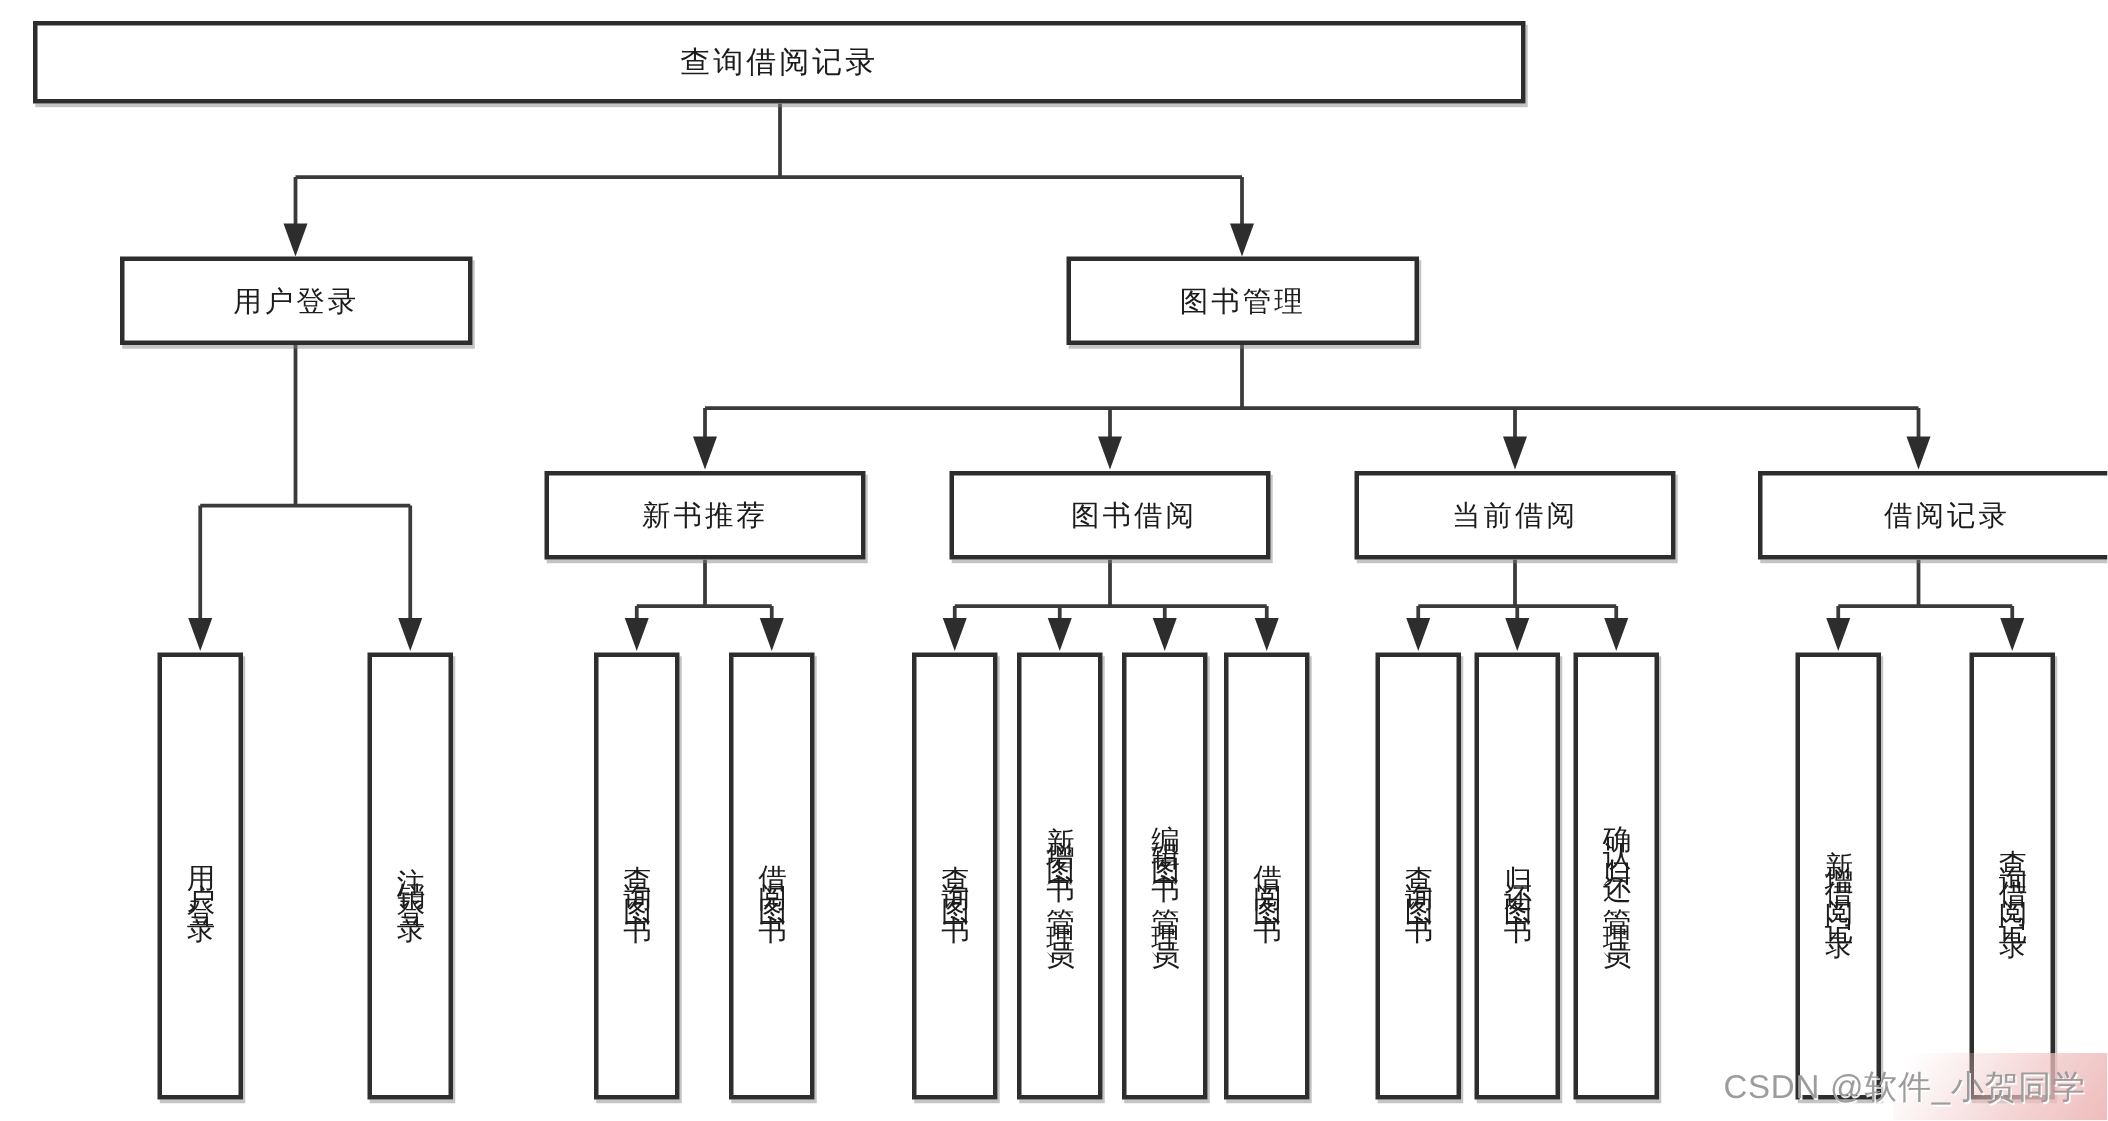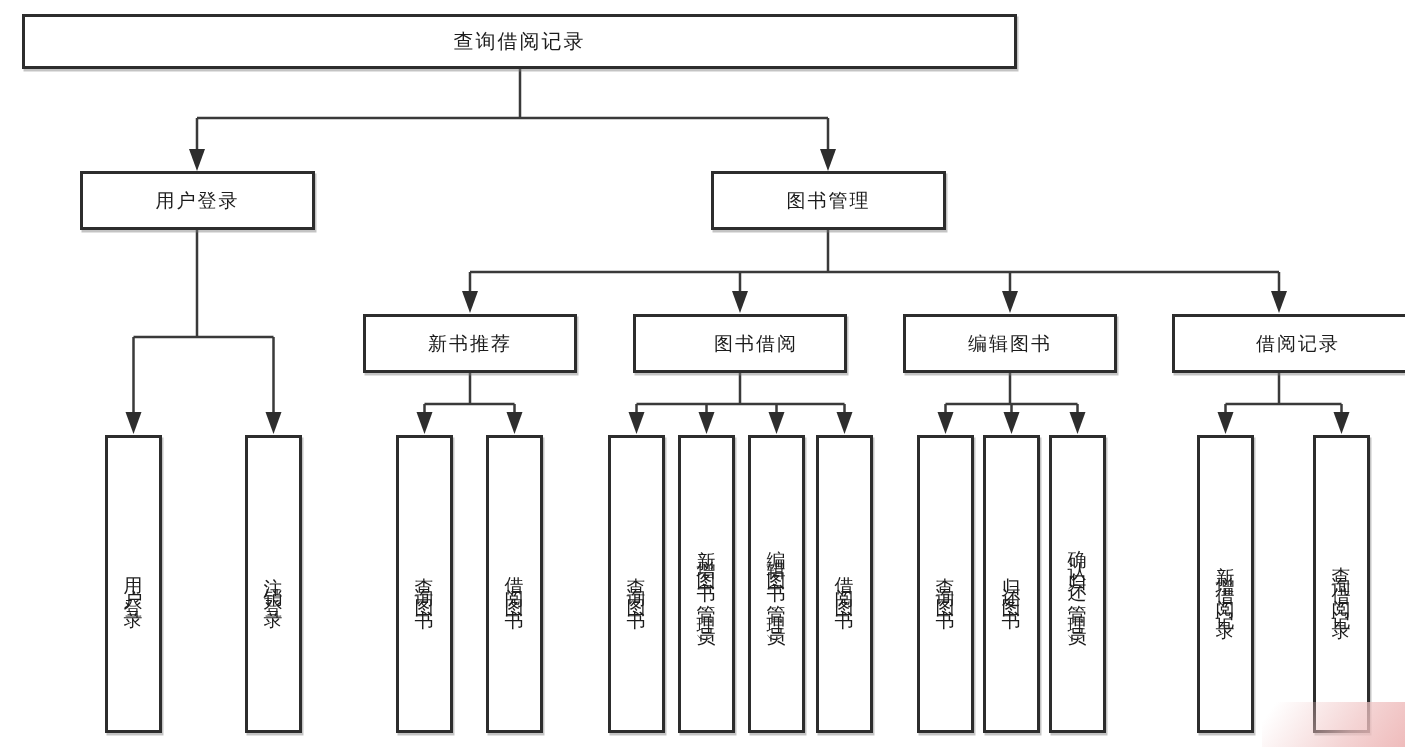--- a/index.html
+++ b/index.html
@@ -105,21 +105,21 @@
     <span class="hlabel">新书推荐</span>
   </div>
 
   <div class="box n-l2b">
     <span class="hlabel">图书管理</span>
   </div>
   <div class="box n-l3 n-l3b">
     <span class="hlabel">图书借阅</span>
   </div>
   <div class="box n-l3 n-l3c">
-    <span class="hlabel">编辑图书</span>
+    <span class="hlabel">当前借阅</span>
   </div>
   <div class="box n-l3 n-l3d">
     <span class="hlabel">借阅记录</span>
   </div>
 
   <div class="box leaf lf1">
     <span class="vlabel">用户登录</span>
   </div>
   <div class="box leaf lf2">
     <span class="vlabel">注销登录</span>
@@ -152,14 +152,15 @@
     <span class="vlabel">确认归还（管理员）</span>
   </div>
   <div class="box leaf lf12">
     <span class="vlabel">新增借阅记录</span>
   </div>
   <div class="box leaf lf13">
     <span class="vlabel">查询借阅记录</span>
   </div>
 
   <div class="pink-corner"></div>
+  <div class="watermark">CSDN @软件_小贺同学</div>
 
 </div>
 
 </body></html>

